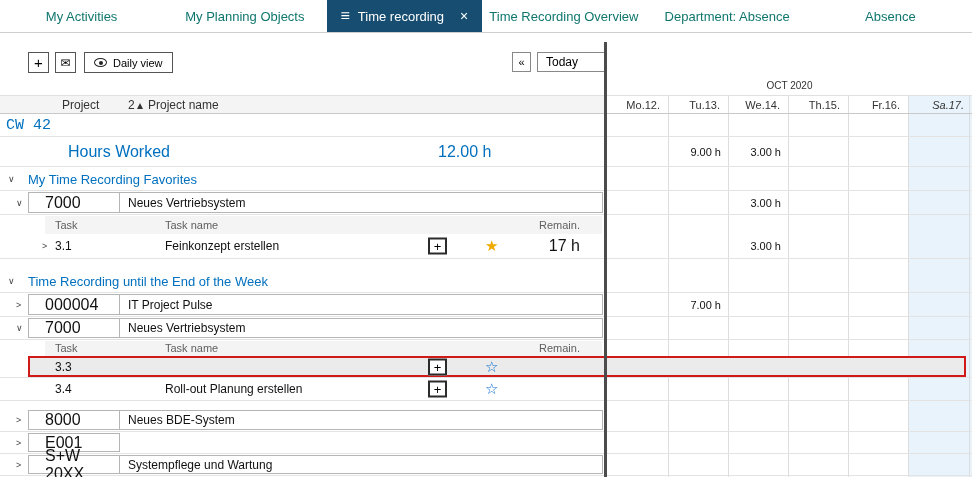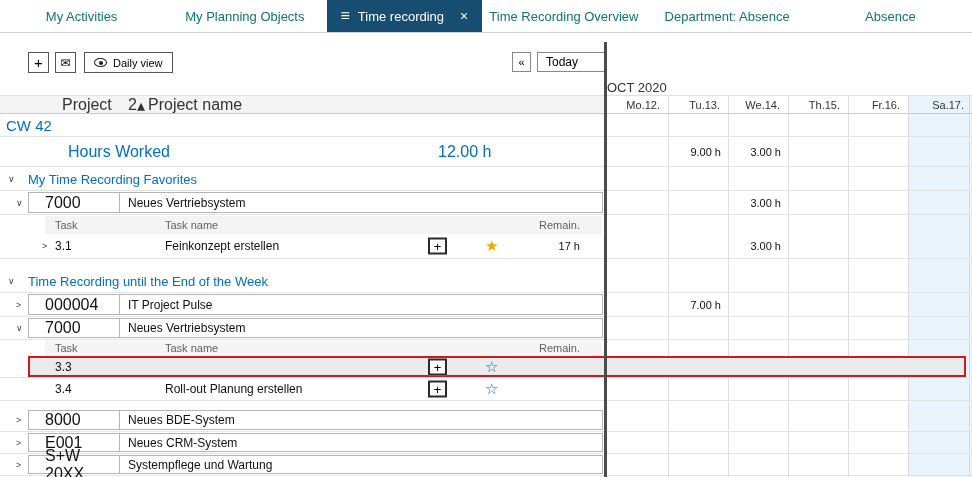--- a/index.html
+++ b/index.html
@@ -25,47 +25,47 @@
   .tb-btn { position:absolute; display:flex; align-items:center; justify-content:center; background:#fff; border:1px solid #555; cursor:pointer; }
   .btn-add { left:28px; width:21px; height:21px; font-size:15px; }
   .btn-mail { left:55px; width:21px; height:21px; font-size:12px; }
   .btn-view { left:84px; height:21px; padding:8px 9px; font-size:11px; gap:6px; }
   .eye { width:13px; height:9px; border:1px solid #222; border-radius:50%; display:flex; align-items:center; justify-content:center; }
   .eye i { width:4px; height:4px; background:#222; border-radius:50%; }
   .btn-prev { left:512px; width:19px; height:20px; font-size:11px; border-color:#888; }
   .btn-today { left:537px; width:68px; height:20px; font-size:12px; justify-content:flex-start; padding-left:8px; border-color:#888; }
 
   
-  .month-label { position:absolute; top:47px; left:607px; width:365px; font-size:13px; color:#333; }
+  .month-label { position:absolute; top:47px; left:607px; width:365px; text-align:center; font-size:10px; color:#333; }
   .header-row { position:absolute; top:62px; left:0; right:0; height:19px; display:flex; border-top:1px solid #e0e0e0; border-bottom:1px solid #c9c9c9; z-index:1; }
   .cols-left { position:relative; width:607px; flex:none; background:#f4f4f4; }
-  .cols-left span { position:absolute; top:50%; transform:translateY(-50%); font-size:16px; color:#333;padding-left:24px; }
+  .cols-left span { position:absolute; top:50%; transform:translateY(-50%); font-size:12px; color:#333;padding-left:24px; }
   .col-project { left:38px; }
   .col-sort { left:104px; color:#222; }
   .col-sort-dir { left:113px; font-size:9px; color:#222; }
   .col-pname { left:124px; }
   .day-head { display:flex; flex:1; }
   .day-head span { display:flex; align-items:center; justify-content:flex-end; padding-right:8px; font-size:11px; color:#333; }
   .day-head span:nth-child(1){ width:61px; }
   .day-head span:nth-child(2),.day-head span:nth-child(3),.day-head span:nth-child(4),.day-head span:nth-child(5){ width:60px; }
-  .day-head span:nth-child(6){ width:64px; }
+  .day-head span:nth-child(6){ width:64px;font-style:italic; }
 
   
   .rows { position:absolute; top:81px; left:0; right:0; z-index:1; }
   .row { position:relative; display:flex; border-bottom:1px solid #e3e3e3; }
   .row .left { position:relative; width:607px; flex:none; z-index:1; }
   .row .days { display:flex; flex:1; position:relative; z-index:1; }
   .days span { display:flex; align-items:center; justify-content:flex-end; padding-right:7px; font-size:11px; color:#111; }
   .days span:nth-child(1){ width:61px; }
   .days span:nth-child(2),.days span:nth-child(3),.days span:nth-child(4),.days span:nth-child(5){ width:60px; }
   .days span:nth-child(6){ width:64px; }
 
   .left .abs { position:absolute; top:50%; transform:translateY(-50%); white-space:nowrap; }
 
-  .r-week { height:23px; }
+  .r-week { height:23px;font-family:Liberation Mono, monospace; }
   .week-label { left:6px; font-size:15px; color:#0070bf; }
 
   .r-hours { height:30px; }
   .hw-label { left:68px; font-size:16px; color:#0070bf; }
   .hw-total { left:438px; font-size:16px; color:#0070bf; }
 
   .r-section { height:24px; }
   .chev { font-size:9px; color:#444; cursor:pointer; }
   .chev-sec { left:8px; }
   .chev-proj { left:16px; }
@@ -83,21 +83,21 @@
   .th-name { left:165px; }
   .th-remain { left:500px; width:80px; text-align:right; }
 
   .r-task { height:25px; }
   .task-id { left:55px; font-size:12px; color:#111; }
   .task-name { left:165px; font-size:12px; color:#111; }
   .plus-btn { position:absolute; left:428px; top:50%; transform:translateY(-50%); width:19px; height:17px; border:2px solid #2b2b2b; background:#fff; display:flex; align-items:center; justify-content:center; font-size:13px; line-height:1; cursor:pointer; }
   .star { left:485px; font-size:15px; cursor:pointer; }
   .star-filled { color:#f0ab00; }
   .star-outline { color:#0a6ed1; }
-  .remain-val { left:500px; width:80px; text-align:right; font-size:11px; color:#111; }
+  .remain-val { left:500px; width:80px; text-align:right; font-size:16px; color:#111; }
 
   .r-task.selected { height:22px; }
   .sel-box { position:absolute; left:28px; right:6px; top:0; bottom:0; background:#ebebeb; border:2px solid #d01919; z-index:0; }
 
   .spacer { border-bottom:none; }
   .sp-10 { height:10px; } .sp-8 { height:8px; }
 </style>
 </head>
 <body>
 
@@ -380,21 +380,20 @@
             <span></span>
             <span></span>
             <span></span>
         </div>
       </div>
 
       <div class="row r-project" style="height:22px">
         <div class="left">
           <span class="abs chev chev-proj">&gt;</span>
           <span class="code-box">E001</span>
-          <span class="name-box">Neues CRM-System</span>
         </div>
         <div class="days">
           <span></span>
             <span></span>
             <span></span>
             <span></span>
             <span></span>
             <span></span>
         </div>
       </div>

